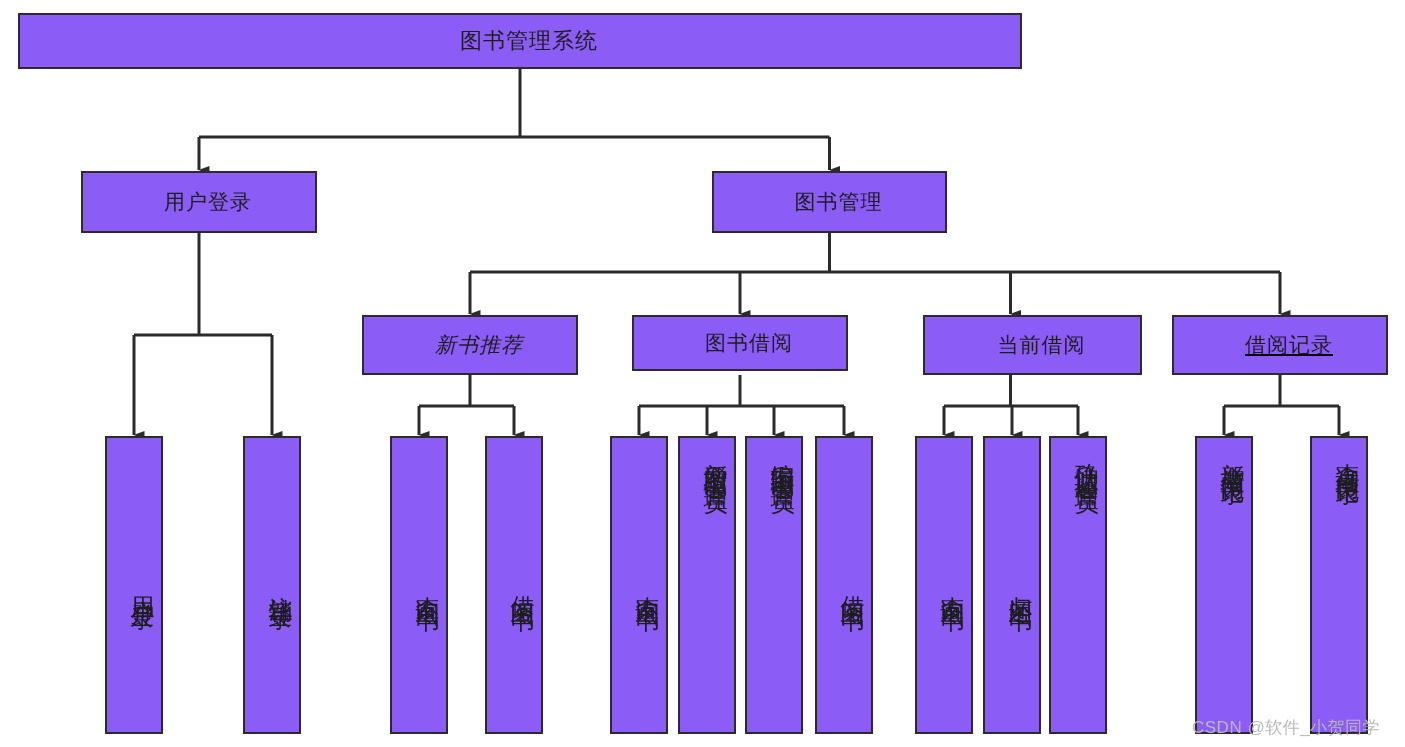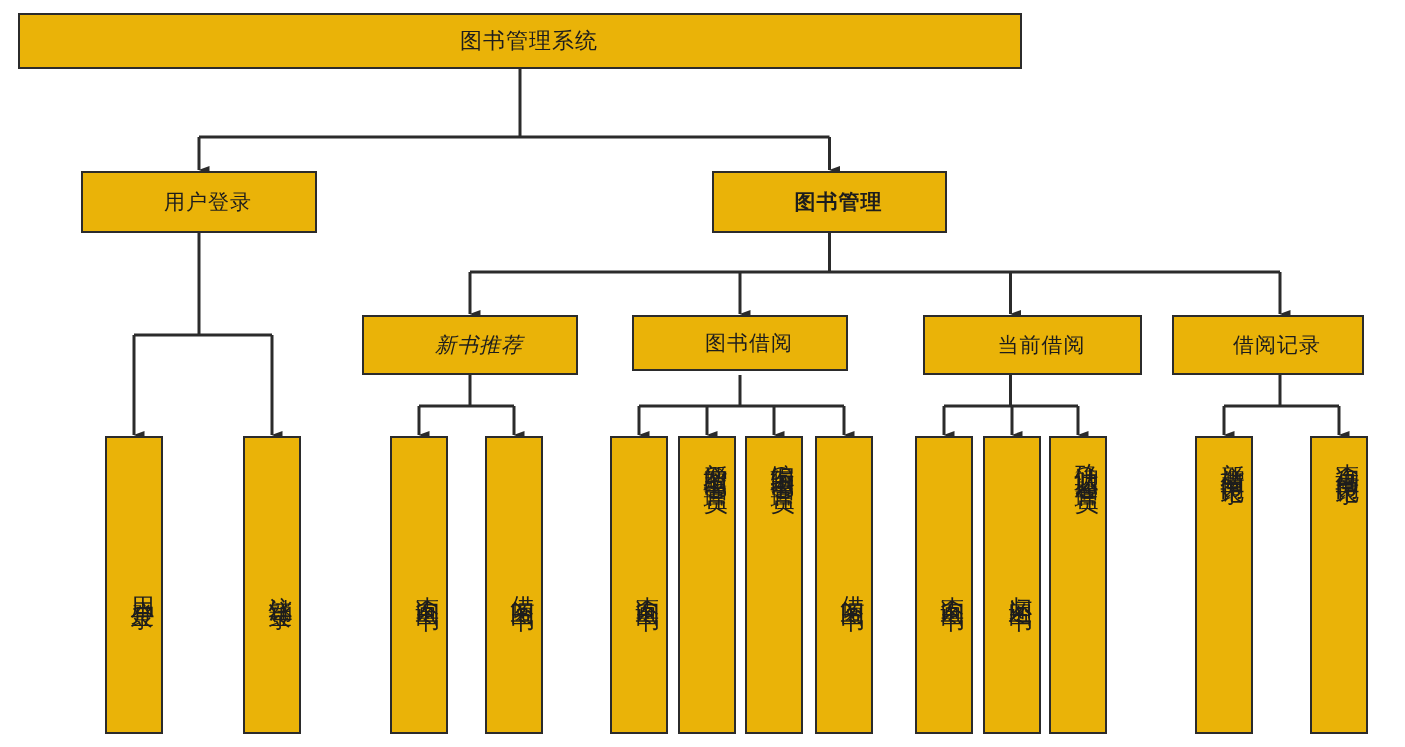--- a/index.html
+++ b/index.html
@@ -21,21 +21,21 @@
   #diagram-svg {
     position: absolute;
     left: 0;
     top: 0;
     width: 1405px;
     height: 747px;
   }
   .node-box {
     position: absolute;
     box-sizing: border-box;
-    background: #eab308;
+    background: #8b5cf6;
     border: 2px solid #2b2b2b;
     display: flex;
     align-items: center;
     justify-content: center;
     overflow: hidden;
     padding-left: 18px;
   }
   .node-label {
     color: #1d1d1d;
     letter-spacing: 1px;
@@ -124,33 +124,33 @@
       </g>
   </svg>
 
   <div id="nodes-layer">
       <div class="node-box horizontal root" style="left: 18px; top: 13px; width: 1004px; height: 56px;">
         <span class="node-label">图书管理系统</span>
       </div>
       <div class="node-box horizontal" style="left: 81px; top: 171px; width: 236px; height: 62px;">
         <span class="node-label">用户登录</span>
       </div>
-      <div class="node-box horizontal" style="left: 712px; top: 171px; width: 235px; height: 62px; font-weight: bold;">
+      <div class="node-box horizontal" style="left: 712px; top: 171px; width: 235px; height: 62px;">
         <span class="node-label">图书管理</span>
       </div>
       <div class="node-box horizontal" style="left: 362px; top: 315px; width: 216px; height: 60px; font-style: italic;">
         <span class="node-label">新书推荐</span>
       </div>
       <div class="node-box horizontal" style="left: 632px; top: 315px; width: 216px; height: 56px;">
         <span class="node-label">图书借阅</span>
       </div>
       <div class="node-box horizontal" style="left: 923px; top: 315px; width: 219px; height: 60px;">
         <span class="node-label">当前借阅</span>
       </div>
-      <div class="node-box horizontal" style="left: 1172px; top: 315px; width: 192px; height: 60px;">
+      <div class="node-box horizontal" style="left: 1172px; top: 315px; width: 216px; height: 60px; text-decoration: underline;">
         <span class="node-label">借阅记录</span>
       </div>
       <div class="node-box vertical centered" style="left: 105px; top: 436px; width: 58px; height: 298px;">
         <span class="node-label">用户登录</span>
       </div>
       <div class="node-box vertical centered" style="left: 243px; top: 436px; width: 58px; height: 298px;">
         <span class="node-label">注销登录</span>
       </div>
       <div class="node-box vertical centered" style="left: 390px; top: 436px; width: 58px; height: 298px;">
         <span class="node-label">查询图书</span>
@@ -180,14 +180,15 @@
         <span class="node-label">确认归还（管理员）</span>
       </div>
       <div class="node-box vertical" style="left: 1195px; top: 436px; width: 58px; height: 298px;">
         <span class="node-label">新增借阅记录</span>
       </div>
       <div class="node-box vertical" style="left: 1310px; top: 436px; width: 58px; height: 298px;">
         <span class="node-label">查询借阅记录</span>
       </div>
     </div>
 
+  <div class="watermark" style="left: 1192px; top: 716px;">CSDN @软件_小贺同学</div>
 
 </div>
 
 </body></html>

